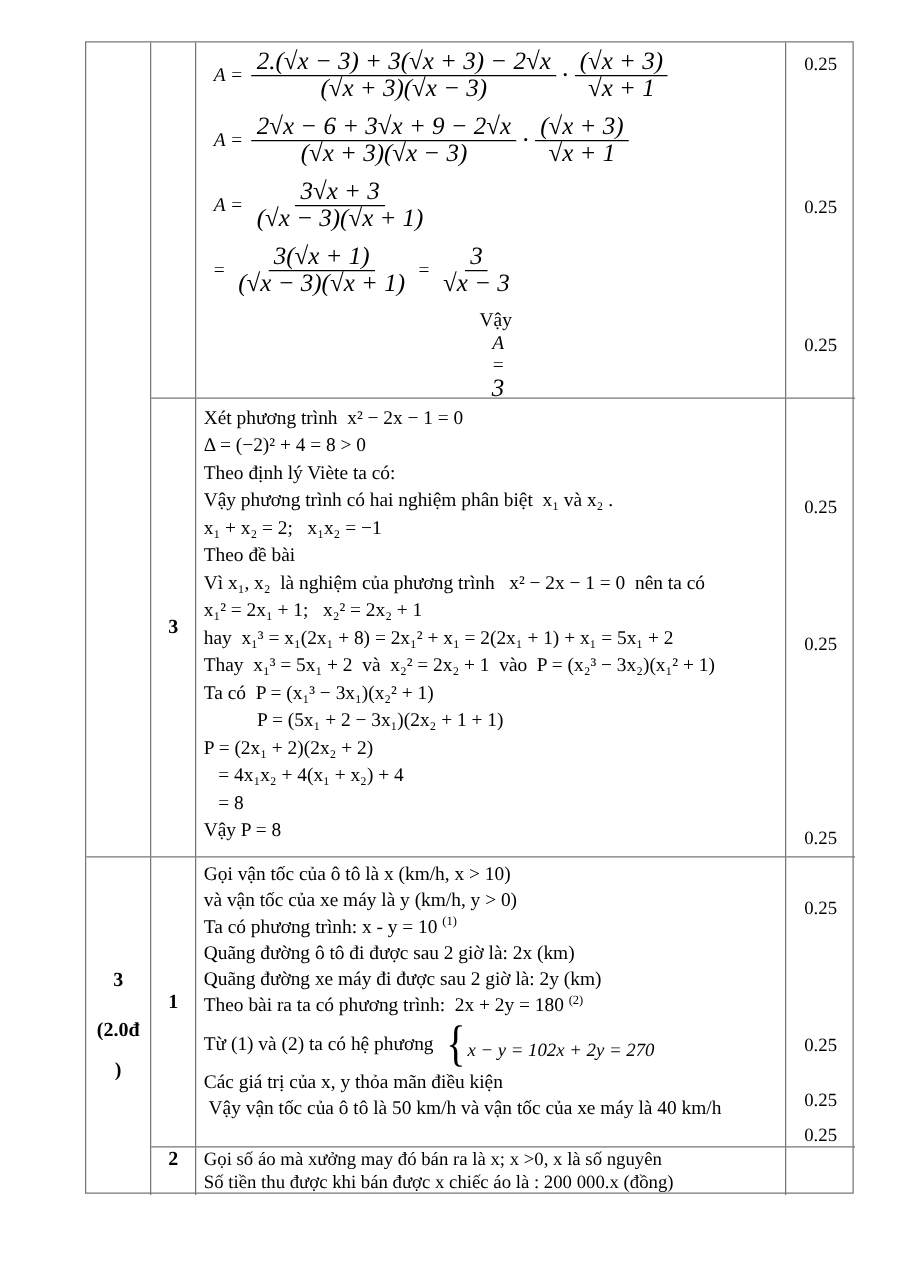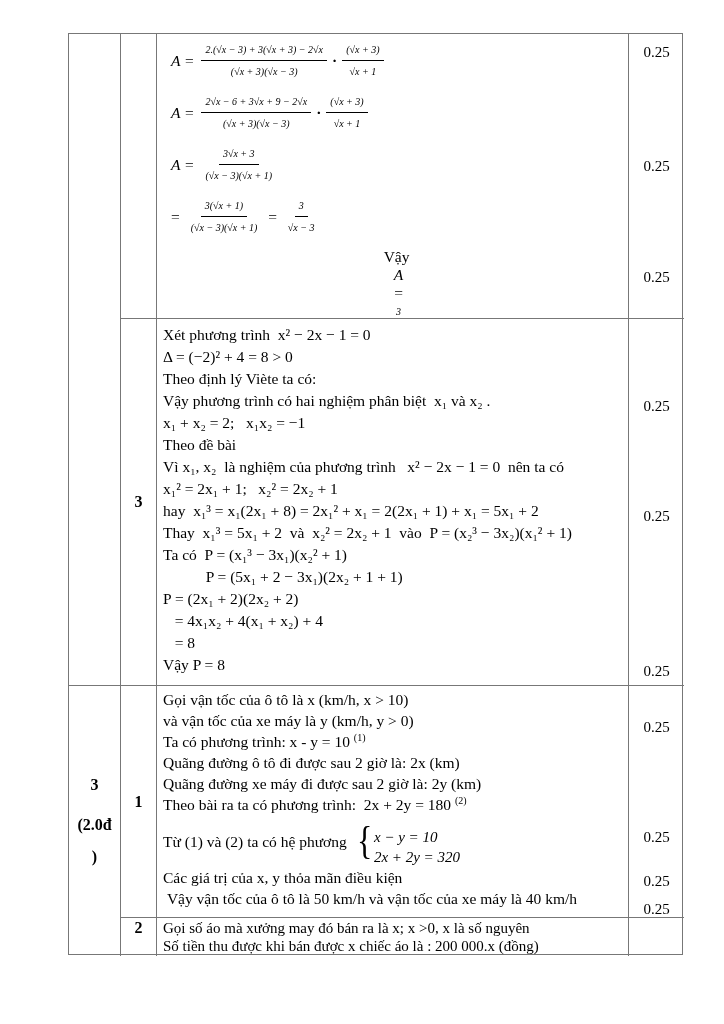--- a/index.html
+++ b/index.html
@@ -47,28 +47,28 @@
   .tk{white-space:pre-wrap;}
   .it{font-style:italic;}
   .sup{vertical-align:super;font-size:10px;align-self:flex-start;line-height:13px;}
   [data-row-content="a"] .line{margin:2px 0 11px 8px;}
   [data-row-content="a"] .line:last-child{margin-bottom:0;flex-direction:column;}
   [data-row-content="b"] .line{line-height:22px;}
   [data-row-content="c"] .line{line-height:21px;}
   [data-row-content="d"] .line{line-height:18px;}
   
   .frac{display:inline-flex;flex-direction:column;align-items:center;
-    margin:0 3px;font-size:10px;font-style:italic;}
+    margin:0 3px;font-size:20px;font-style:italic;}
   .fnum{padding:0 4px 1px 4px;border-bottom:1px solid #000;line-height:19px;white-space:pre;}
   .fden{padding:1px 4px 0 4px;line-height:19px;white-space:pre;}
   .mdot{margin:0 2px;font-weight:bold;}
   
   .cases{display:inline-flex;align-items:center;margin-left:4px;}
   .brace{font-size:40px;font-weight:300;line-height:40px;transform:scaleX(.8);}
-  .crows{display:inline-flex;flex-direction:column;font-style:italic;font-size:15px;margin-top:12px;}
+  .crows{display:inline-flex;font-style:italic;font-size:15px;margin-top:12px;}
   .crows span{line-height:20px;white-space:pre;}
 </style>
 </head>
 <body>
 
 <div class="page">
   <div class="tbl">
 
     <div class="cell q-top br bb"></div>
     <div class="cell q-bottom br">
@@ -208,21 +208,21 @@
         <div class="line">
           <span class="tk">Theo bài ra ta có phương trình:  2x + 2y = 180 </span>
           <span class="tk sup">(2)</span>
         </div>
         <div class="line">
           <span class="tk">Từ (1) và (2) ta có hệ phương </span>
           <span class="cases">
             <span class="brace">{</span>
             <span class="crows">
               <span>x − y = 10</span>
-              <span>2x + 2y = 320</span>
+              <span>2x + 2y = 270</span>
             </span>
           </span>
         </div>
         <div class="line">
           <span class="tk">Các giá trị của x, y thỏa mãn điều kiện</span>
         </div>
         <div class="line">
           <span class="tk"> Vậy vận tốc của ô tô là 50 km/h và vận tốc của xe máy là 40 km/h</span>
         </div>
       </div>

